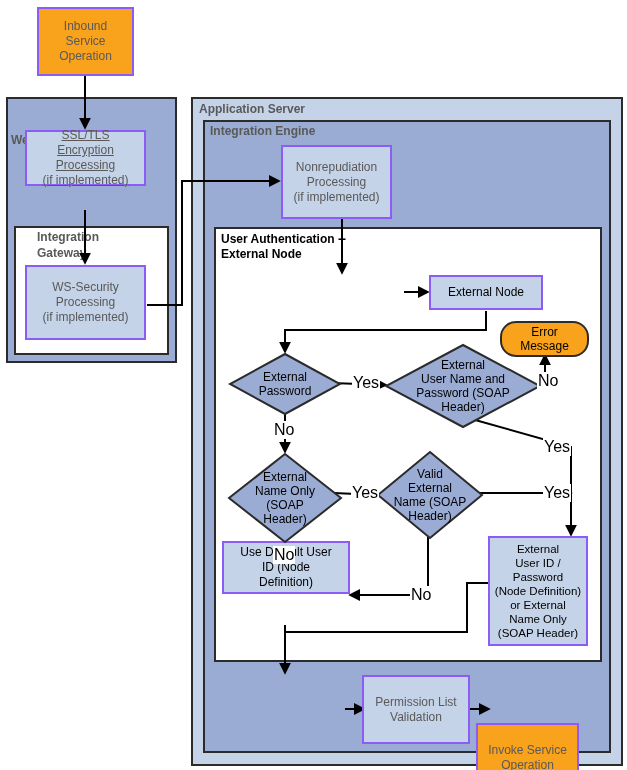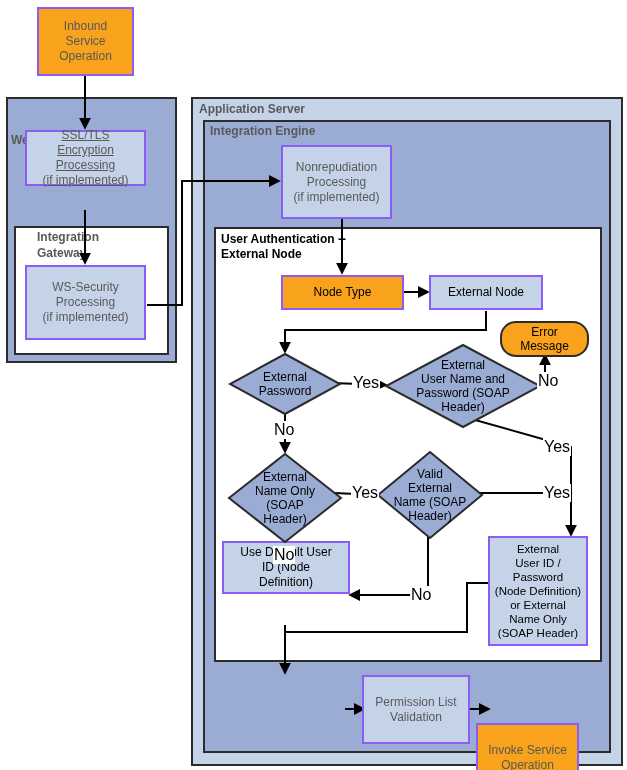--- a/index.html
+++ b/index.html
@@ -114,21 +114,20 @@
 (if implemented)</div>
 
   <div class="node blue" style="left:25px;top:265px;width:121px;height:75px;white-space:pre-line;">WS-Security
 Processing
 (if implemented)</div>
 
   <div class="node blue" style="left:281px;top:145px;width:111px;height:74px;white-space:pre-line;">Nonrepudiation
 Processing
 (if implemented)</div>
 
-  <div class="node orange blk" style="left:281px;top:275px;width:123px;height:35px;">Node Type</div>
 
   <div class="node blue blk" style="left:429px;top:275px;width:114px;height:35px;">External Node</div>
 
   <div class="term" style="left:500px;top:321px;width:89px;height:36px;white-space:pre-line;">Error
 Message</div>
 
   <div class="node blue blk" style="left:488px;top:536px;width:100px;height:110px;white-space:pre-line;font-size:11.5px;line-height:14px;">External
 User ID /
 Password
 (Node Definition)

